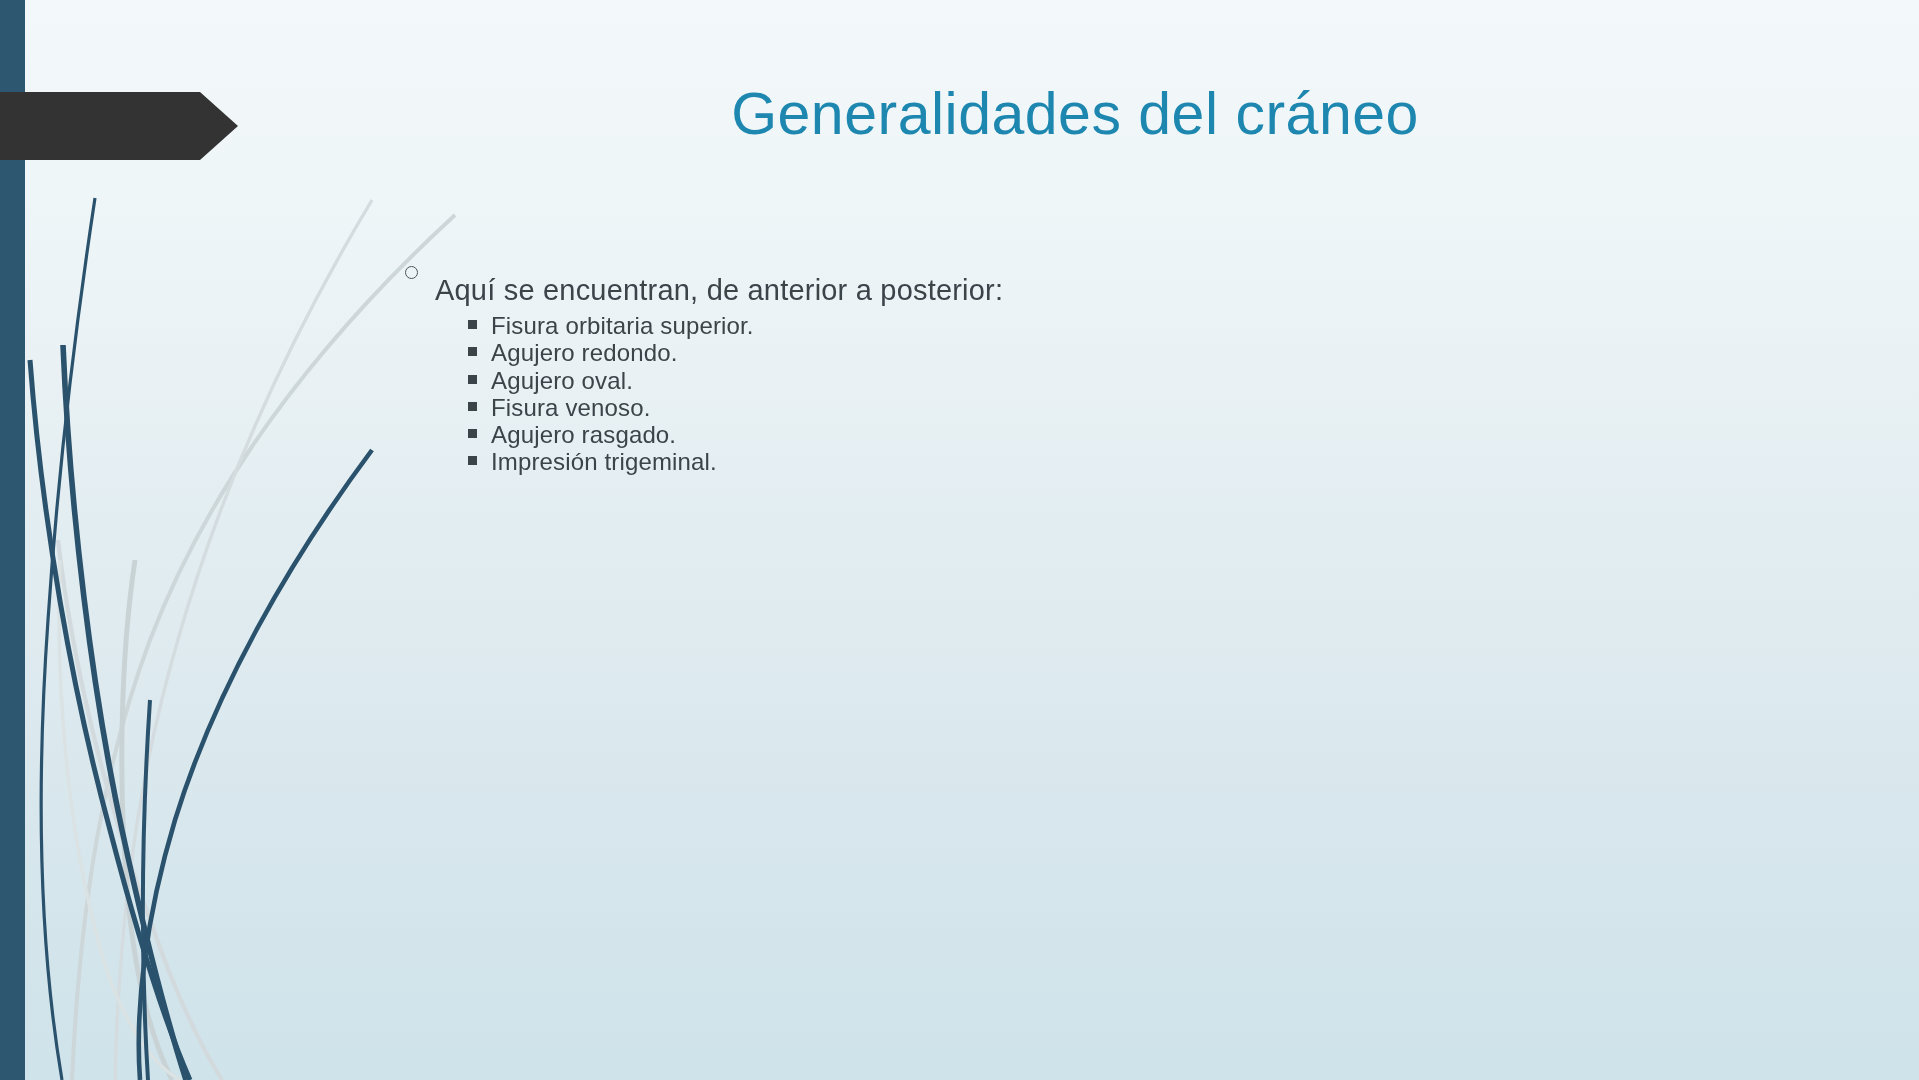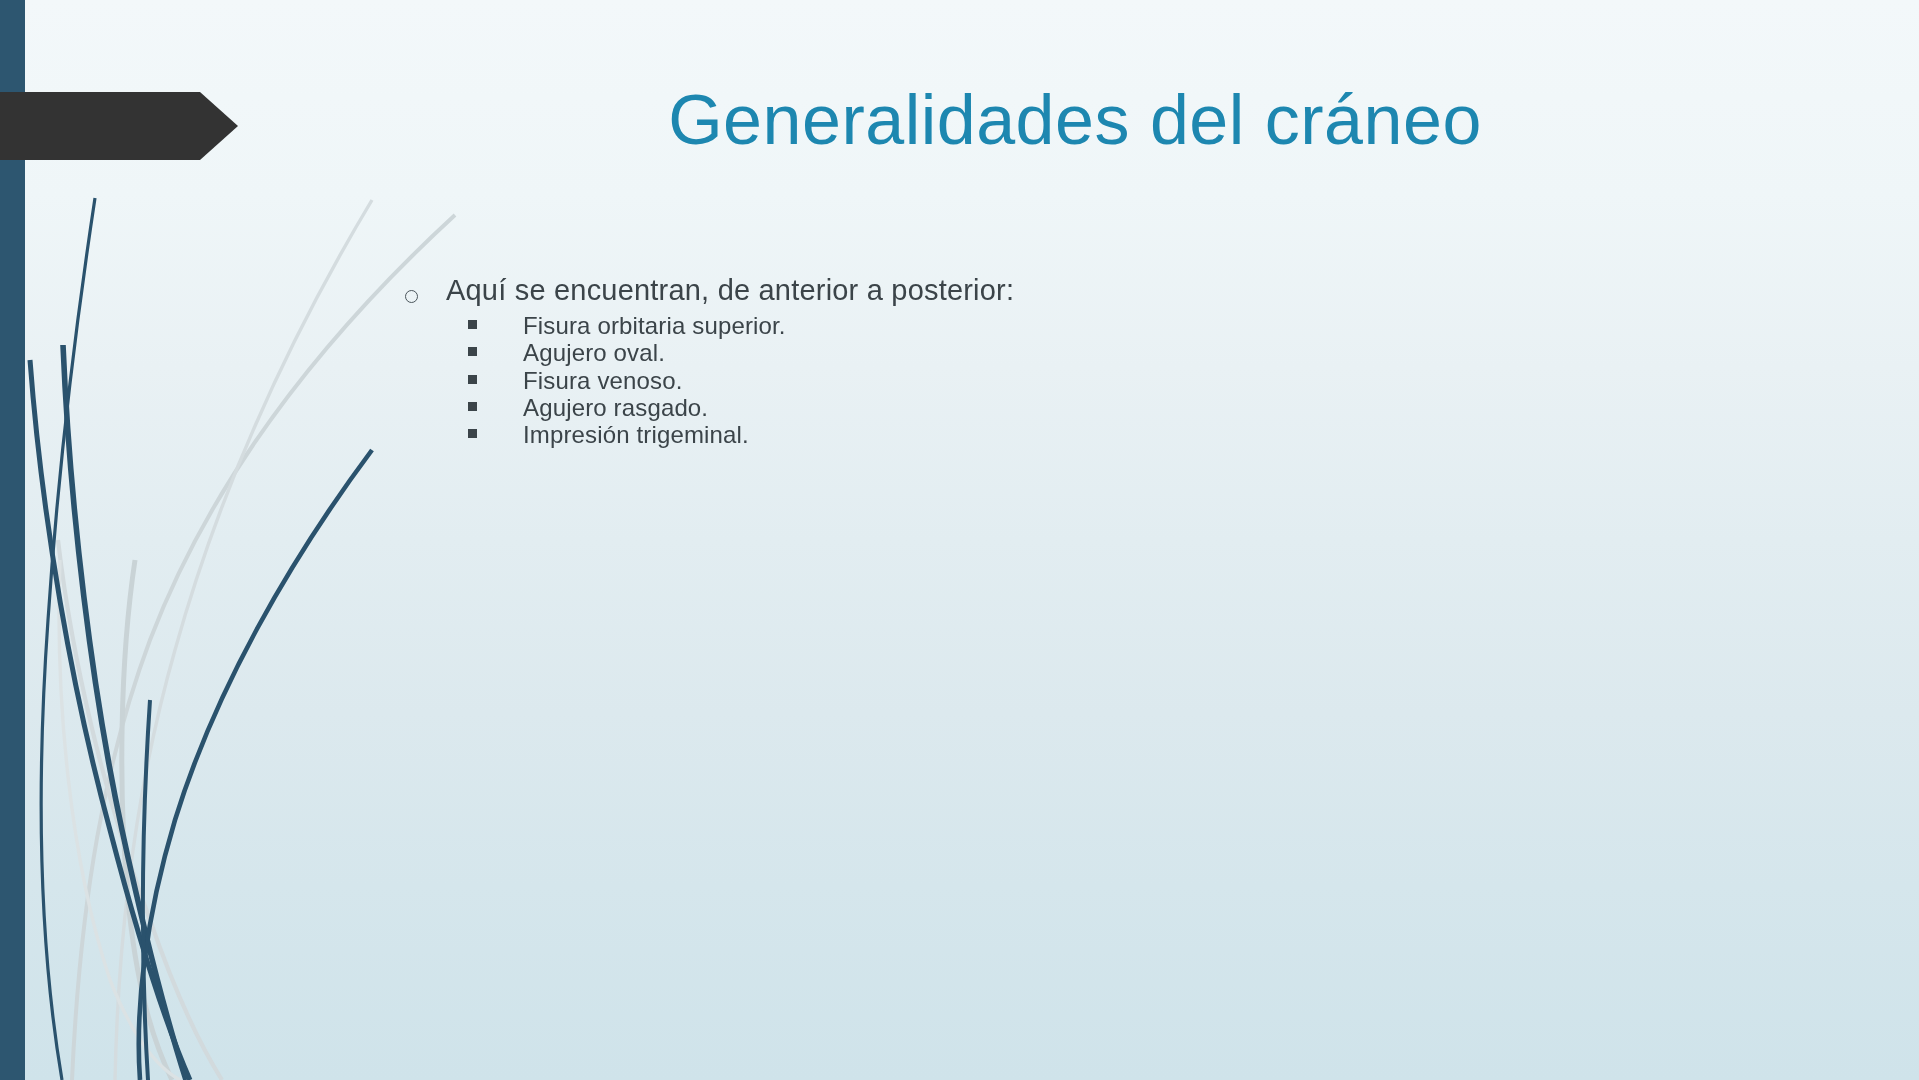--- a/index.html
+++ b/index.html
@@ -53,46 +53,45 @@
   }
 
   
   .title {
     position: absolute;
     left: 350px;
     top: 82px;
     width: 1450px;
     text-align: center;
     color: #1d87b0;
-    font-size: 70px;
+    font-size: 59px;
     font-weight: 300;
     letter-spacing: 0.5px;
     line-height: 1.1;
     white-space: nowrap;
   }
 
   
   .body-block {
     position: absolute;
     left: 405px;
     top: 272px;
     width: 1200px;
     color: #3b4449;
   }
 
   .lvl1 {
     display: flex;
-    align-items: flex-end;
+    align-items: flex-start;
     font-size: 29px;
     font-weight: 300;
     letter-spacing: 0.2px;
     line-height: 1.28;
     color: #3b4449;
     margin-bottom: 2px;
-    gap: 11px;
   }
   .lvl1 .bullet-ring {
     flex: 0 0 auto;
     width: 11px;
     height: 11px;
     border: 1.6px solid #4b565c;
     border-radius: 50%;
     margin-right: 17px;
     position: relative;
     top: -6px;
@@ -105,21 +104,20 @@
   }
   .lvl2 {
     display: flex;
     align-items: baseline;
     font-size: 24px;
     font-weight: 300;
     letter-spacing: 0.15px;
     line-height: 1.135;
     color: #3b4449;
     padding-left: 63px;
-    gap: 32px;
   }
   .lvl2 .bullet-sq {
     flex: 0 0 auto;
     width: 9px;
     height: 9px;
     background: #3b4449;
     margin-right: 14px;
     position: relative;
     top: -5px;
   }
@@ -160,20 +158,24 @@
       <span class="txt">Aquí se encuentran, de anterior a posterior:</span>
     </div>
 
     <ul class="sublist">
       <li class="lvl2">
         <span class="bullet-sq"></span>
         <span class="txt">Fisura orbitaria superior.</span>
       </li>
       <li class="lvl2">
         <span class="bullet-sq"></span>
+        <span class="txt">Agujero redondo.</span>
+      </li>
+      <li class="lvl2">
+        <span class="bullet-sq"></span>
         <span class="txt">Agujero oval.</span>
       </li>
       <li class="lvl2">
         <span class="bullet-sq"></span>
         <span class="txt">Fisura venoso.</span>
       </li>
       <li class="lvl2">
         <span class="bullet-sq"></span>
         <span class="txt">Agujero rasgado.</span>
       </li>

